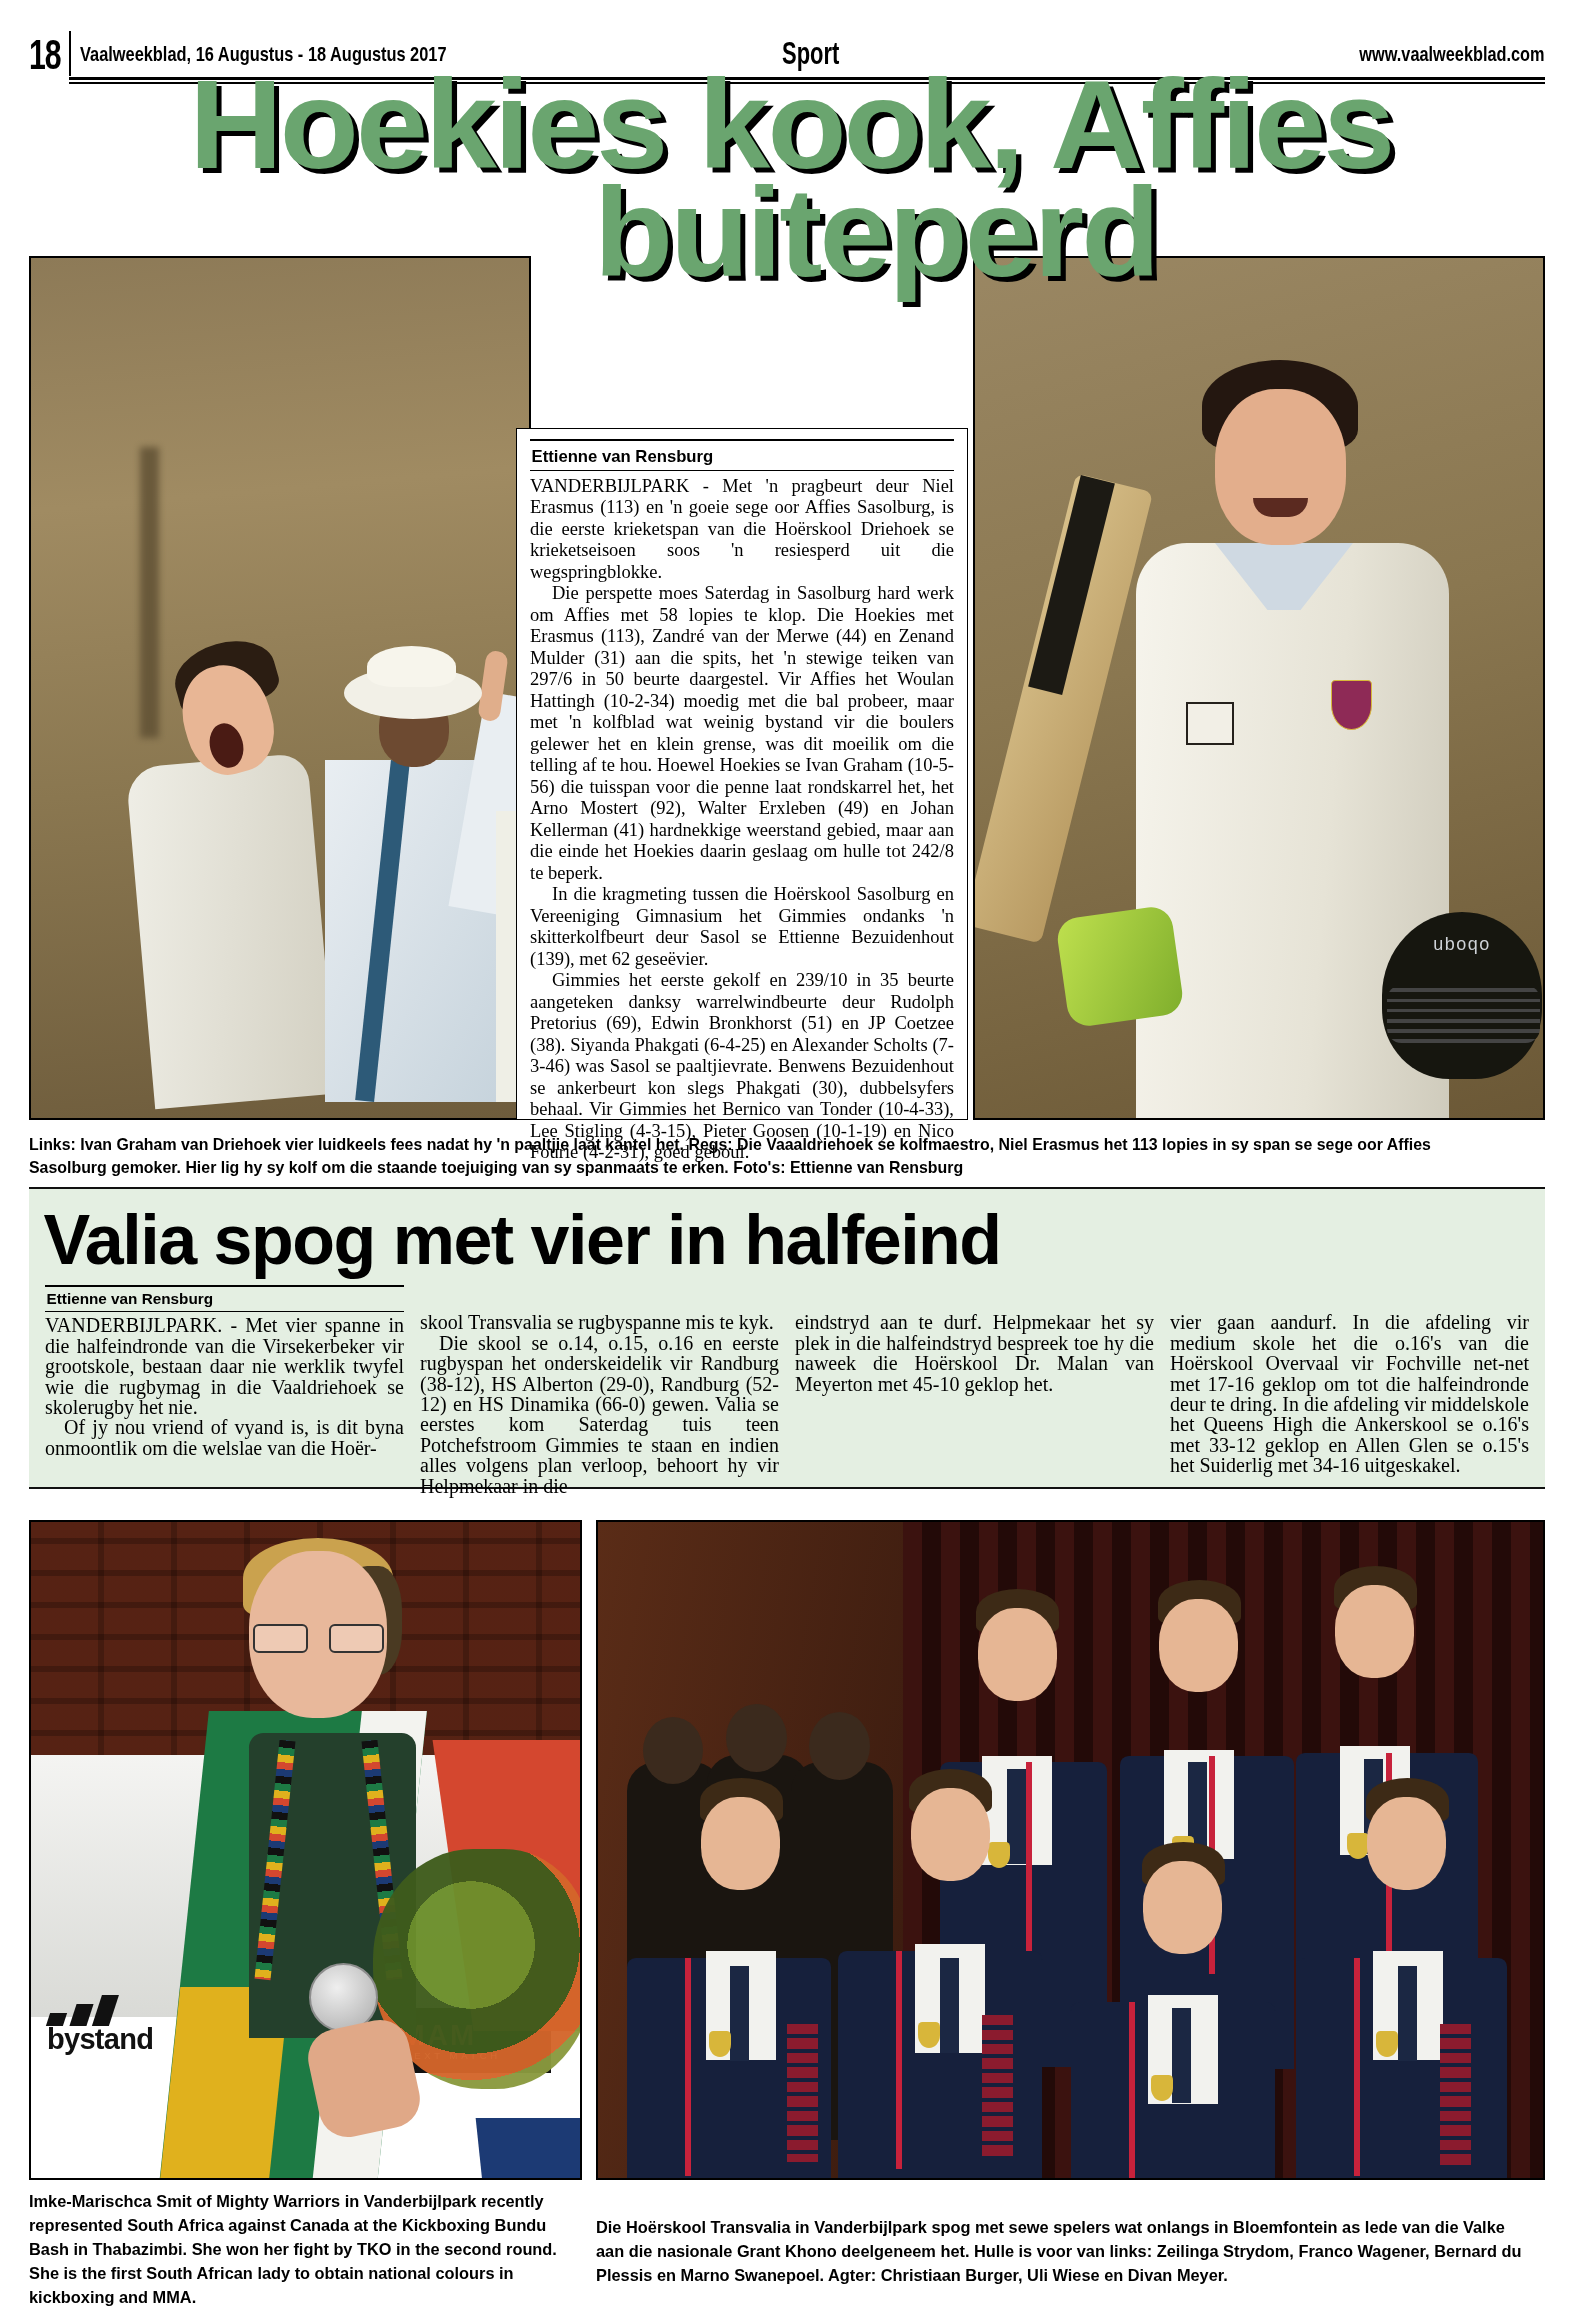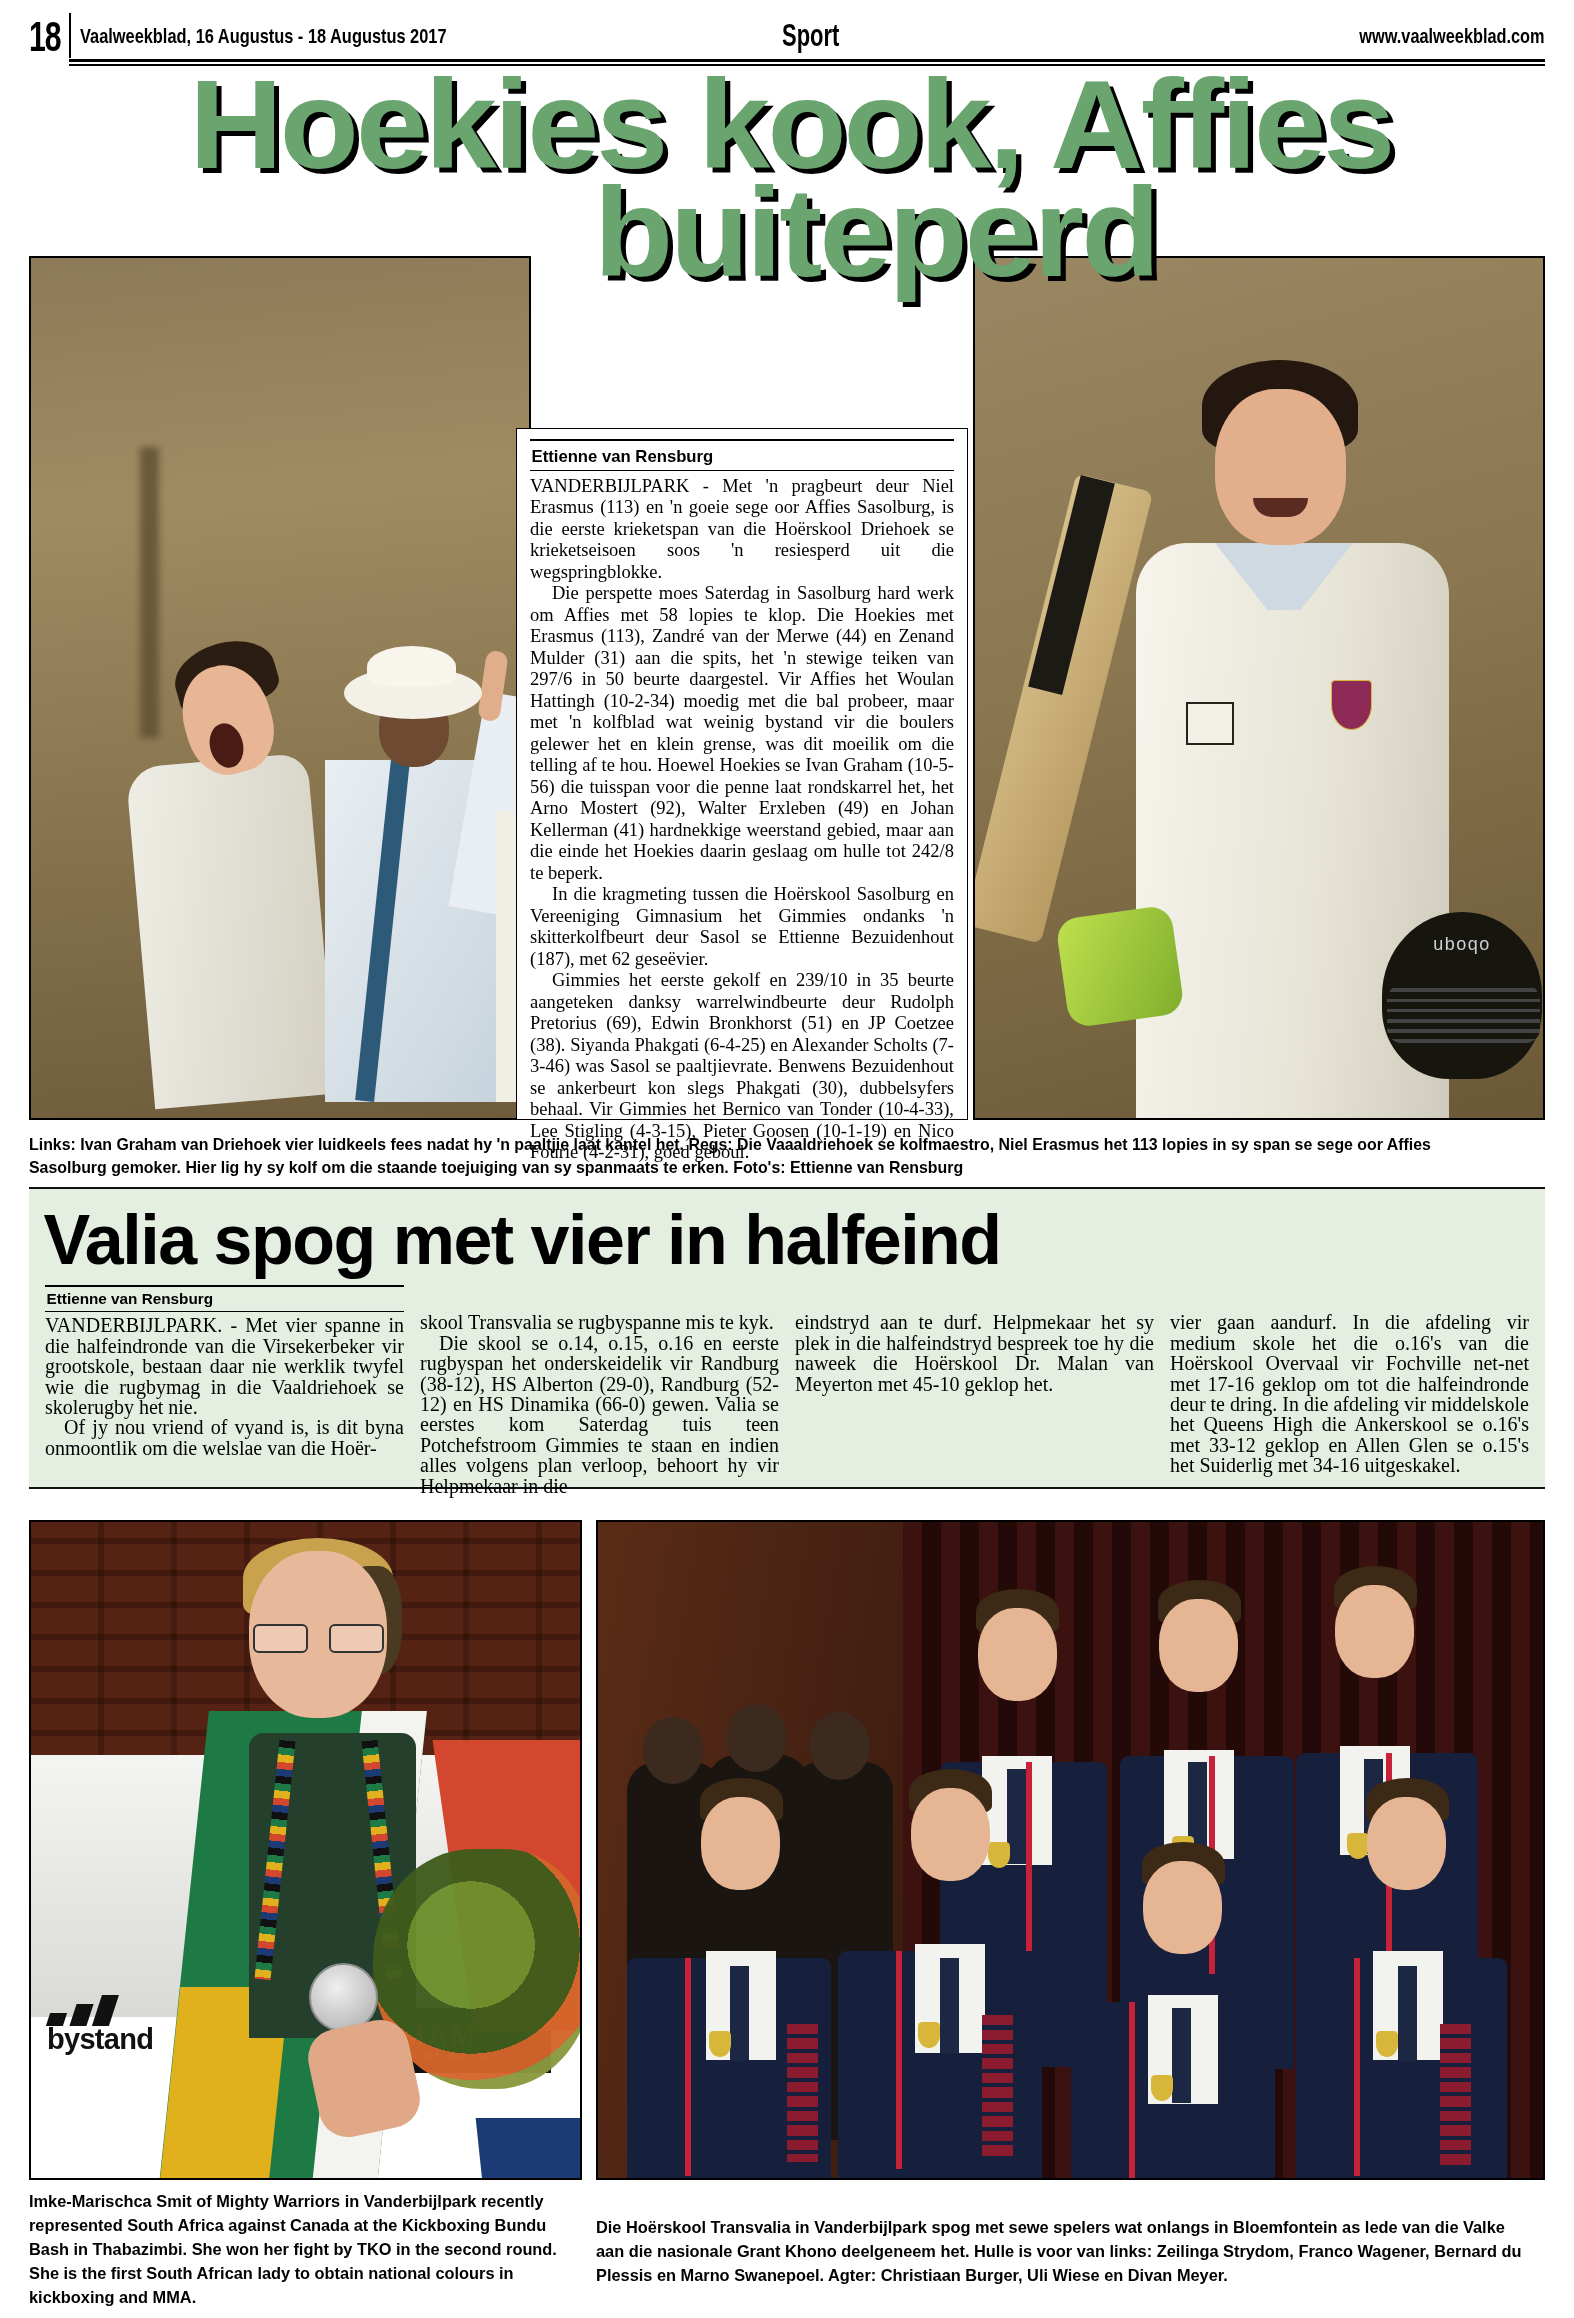--- a/index.html
+++ b/index.html
@@ -4,21 +4,21 @@
 <title>Vaalweekblad Sport p18</title>
 <style>
   html,body{margin:0;padding:0;background:#ffffff;}
   body{
     width:1574px;height:2319px;position:relative;overflow:hidden;
     font-family:"Liberation Serif", serif;color:#000;
   }
   .page{position:absolute;inset:0;background:#fff;}
 
   
-  .masthead{position:absolute;left:29px;top:13px;width:1516px;height:52px;}
+  .masthead{position:absolute;left:29px;top:31px;width:1516px;height:52px;}
   .folio{position:absolute;left:0;top:2.9px;font-family:"Liberation Sans",sans-serif;
          font-weight:bold;font-size:42px;line-height:42px;letter-spacing:-1.5px;
          transform:scaleX(.72);transform-origin:left top;}
   .folio-rule{position:absolute;left:40px;top:0px;width:2.2px;height:45px;background:#000;}
   .mh-date{position:absolute;left:51px;top:11.6px;font-family:"Liberation Sans",sans-serif;
            font-weight:bold;font-size:21px;line-height:22px;transform:scaleX(.78);
            transform-origin:left top;white-space:nowrap;}
   .mh-sport{position:absolute;left:753px;top:5.8px;font-family:"Liberation Sans",sans-serif;
             font-weight:bold;font-size:30.5px;line-height:32px;transform:scaleX(.72);
             transform-origin:left top;}
@@ -277,21 +277,21 @@
   <div class="hl-wrap">
     <div class="hl-line hl-l1">Hoekies kook, Affies</div>
     <div class="hl-line hl-l2">buiteperd</div>
   </div>
 
   <div class="storybox">
     <div class="byline">Ettienne van Rensburg</div>
     <div class="body-col">
       <p class="first">VANDERBIJLPARK - Met 'n pragbeurt deur Niel Erasmus (113) en 'n goeie sege oor Affies Sasolburg, is die eerste krieketspan van die Hoërskool Driehoek se krieketseisoen soos 'n resiesperd uit die wegspringblokke.</p>
       <p>Die perspette moes Saterdag in Sasolburg hard werk om Affies met 58 lopies te klop. Die Hoekies met Erasmus (113), Zandré van der Merwe (44) en Zenand Mulder (31) aan die spits, het 'n stewige teiken van 297/6 in 50 beurte daargestel. Vir Affies het Woulan Hattingh (10-2-34) moedig met die bal probeer, maar met 'n kolfblad wat weinig bystand vir die boulers gelewer het en klein grense, was dit moeilik om die telling af te hou. Hoewel Hoekies se Ivan Graham (10-5-56) die tuisspan voor die penne laat rondskarrel het, het Arno Mostert (92), Walter Erxleben (49) en Johan Kellerman (41) hardnekkige weerstand gebied, maar aan die einde het Hoekies daarin geslaag om hulle tot 242/8 te beperk.</p>
-      <p>In die kragmeting tussen die Hoërskool Sasolburg en Vereeniging Gimnasium het Gimmies ondanks 'n skitterkolfbeurt deur Sasol se Ettienne Bezuidenhout (187), met 62 geseëvier.</p>
+      <p>In die kragmeting tussen die Hoërskool Sasolburg en Vereeniging Gimnasium het Gimmies ondanks 'n skitterkolfbeurt deur Sasol se Ettienne Bezuidenhout (139), met 62 geseëvier.</p>
       <p>Gimmies het eerste gekolf en 239/10 in 35 beurte aangeteken danksy warrelwindbeurte deur Rudolph Pretorius (69), Edwin Bronkhorst (51) en JP Coetzee (38). Siyanda Phakgati (6-4-25) en Alexander Scholts (7-3-46) was Sasol se paaltjievrate. Benwens Bezuidenhout se ankerbeurt kon slegs Phakgati (30), dubbelsyfers behaal. Vir Gimmies het Bernico van Tonder (10-4-33), Lee Stigling (4-3-15), Pieter Goosen (10-1-19) en Nico Fourie (4-2-31), goed geboul.</p>
     </div>
   </div>
 
   <div class="cap1">Links: Ivan Graham van Driehoek vier luidkeels fees nadat hy 'n paaltjie laat kantel het. Regs: Die Vaaaldriehoek se kolfmaestro, Niel Erasmus het 113 lopies in sy span se sege oor Affies Sasolburg gemoker. Hier lig hy sy kolf om die staande toejuiging van sy spanmaats te erken. Foto's: Ettienne van Rensburg</div>
 
   <div class="valia">
     <div class="valia-hl">Valia spog met vier in halfeind</div>
     <div class="valia-cols">
 

